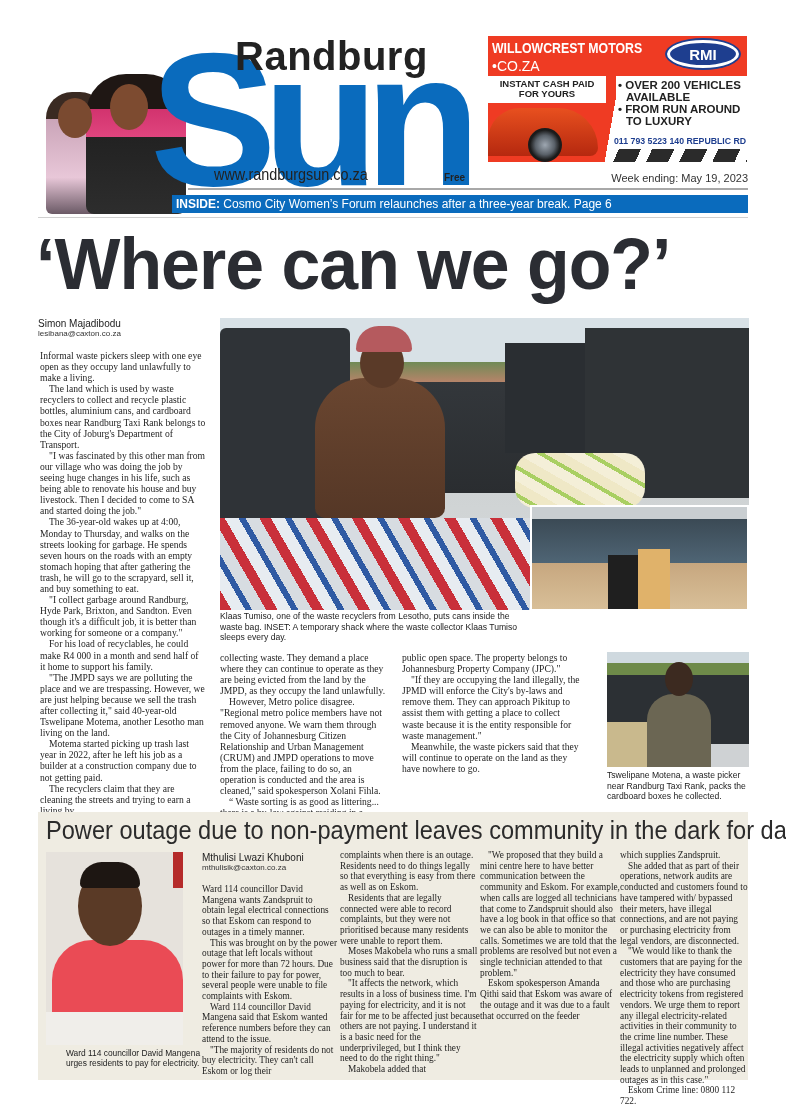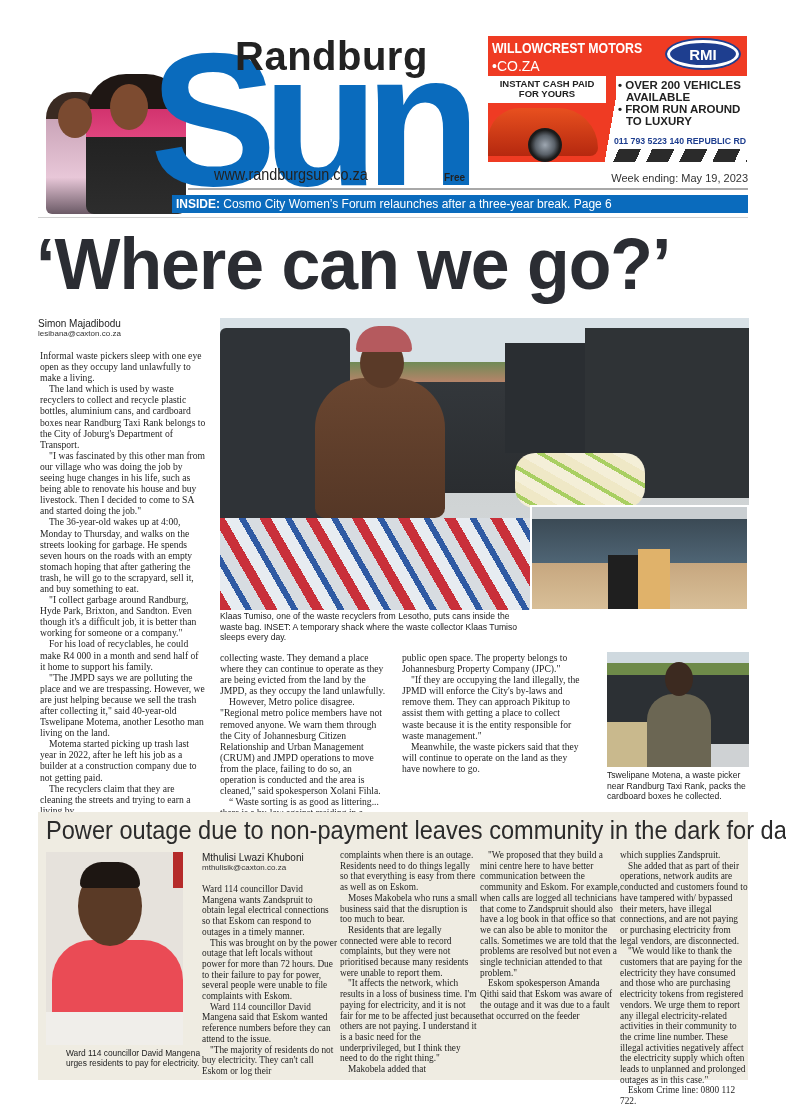--- a/index.html
+++ b/index.html
@@ -210,22 +210,22 @@
   </div>
 
   <div class="s2col" style="left:164px;top:72px;width:136px;">
     <p class="first">Ward 114 councillor David Mangena wants Zandspruit to obtain legal electrical connections so that Eskom can respond to outages in a timely manner.</p>
     <p>This was brought on by the power outage that left locals without power for more than 72 hours. Due to their failure to pay for power, several people were unable to file complaints with Eskom.</p>
     <p>Ward 114 councillor David Mangena said that Eskom wanted reference numbers before they can attend to the issue.</p>
     <p>"The majority of residents do not buy electricity. They can't call Eskom or log their</p>
   </div>
   <div class="s2col" style="left:302px;top:38px;width:140px;">
     <p class="first">complaints when there is an outage. Residents need to do things legally so that everything is easy from there as well as on Eskom.</p>
+    <p>Residents that are legally connected were able to record complaints, but they were not prioritised because many residents were unable to report them.</p>
     <p>Moses Makobela who runs a small business said that the disruption is too much to bear.</p>
-    <p>Residents that are legally connected were able to record complaints, but they were not prioritised because many residents were unable to report them.</p>
     <p>"It affects the network, which results in a loss of business time. I'm paying for electricity, and it is not fair for me to be affected just because others are not paying. I understand it is a basic need for the underprivileged, but I think they need to do the right thing."</p>
     <p>Makobela added that</p>
   </div>
   <div class="s2col" style="left:442px;top:38px;width:140px;">
     <p>"We proposed that they build a mini centre here to have better communication between the community and Eskom. For example, when calls are logged all technicians that come to Zandspruit should also have a log book in that office so that we can also be able to monitor the calls. Sometimes we are told that the problems are resolved but not even a single technician attended to that problem."</p>
     <p>Eskom spokesperson Amanda Qithi said that Eskom was aware of the outage and it was due to a fault that occurred on the feeder</p>
   </div>
   <div class="s2col" style="left:582px;top:38px;width:128px;">
     <p class="first">which supplies Zandspruit.</p>
     <p>She added that as part of their operations, network audits are conducted and customers found to have tampered with/ bypassed their meters, have illegal connections, and are not paying or purchasing electricity from legal vendors, are disconnected.</p>

